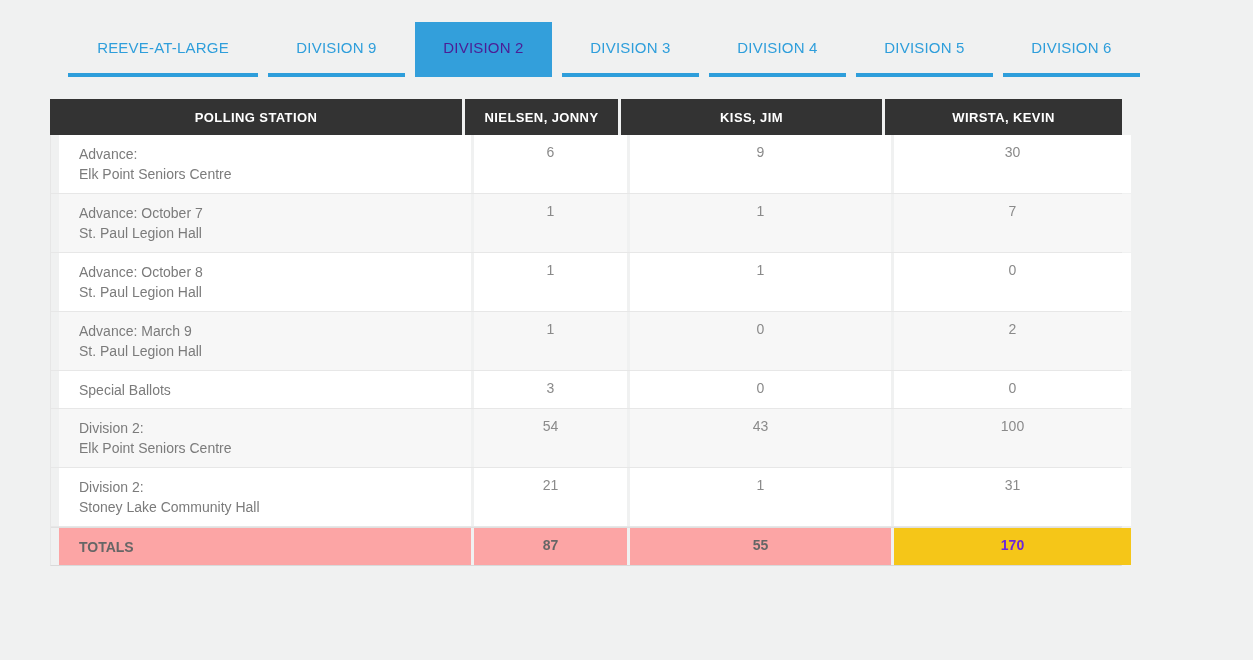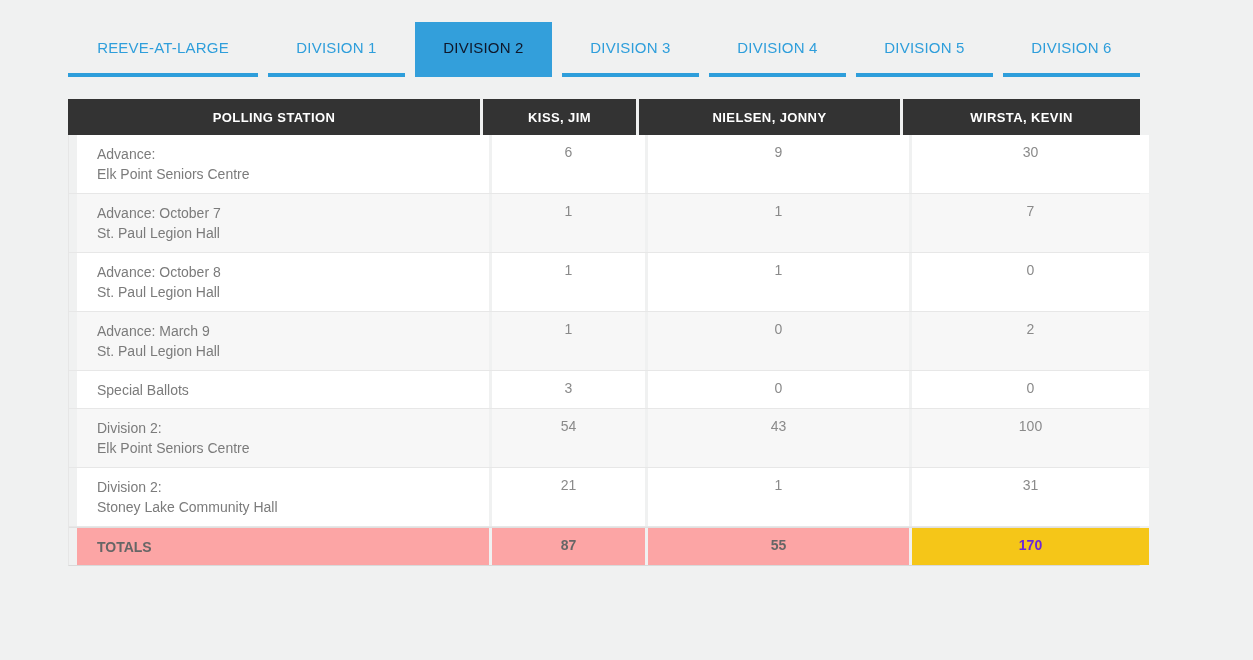--- a/index.html
+++ b/index.html
@@ -34,28 +34,28 @@
     font-size: 15px;
     color: #2e9edb;
     border-bottom: 4px solid #2e9edb;
     cursor: pointer;
     letter-spacing: 0.2px;
     white-space: nowrap;
   }
   .tab.wide { width: 190px; }
   .tab.active {
     background: #339fdb;
-    color: #0f172a;
+    color: #4c1d95;
     border-bottom-color: #339fdb;
   }
 
   
   .results-table {
     position: absolute;
-    left: 68px;
+    left: 50px;
     top: 99px;
     width: 1072px;
   }
   .grid-row {
     display: grid;
     grid-template-columns: 412px 153px 261px 237px;
     column-gap: 3px;
   }
   .hcell {
     background: #333333;
@@ -111,34 +111,34 @@
     color: #6d28d9;
   }
 </style>
 </head>
 <body>
 
 <div class="page">
 
   <div class="tabs">
     <div class="tab wide">REEVE-AT-LARGE</div>
-    <div class="tab">DIVISION 1</div>
+    <div class="tab">DIVISION 9</div>
     <div class="tab active">DIVISION 2</div>
     <div class="tab">DIVISION 3</div>
     <div class="tab">DIVISION 4</div>
     <div class="tab">DIVISION 5</div>
     <div class="tab">DIVISION 6</div>
   </div>
 
   <div class="results-table">
 
     <div class="grid-row">
       <div class="hcell">POLLING STATION</div>
+      <div class="hcell">NIELSEN, JONNY</div>
       <div class="hcell">KISS, JIM</div>
-      <div class="hcell">NIELSEN, JONNY</div>
       <div class="hcell">WIRSTA, KEVIN</div>
     </div>
 
     <div class="tbody">
 
       <div class="grid-row row double">
         <div class="cell station-cell">
           <span>Advance:</span>
           <span>Elk Point Seniors Centre</span>
         </div>

